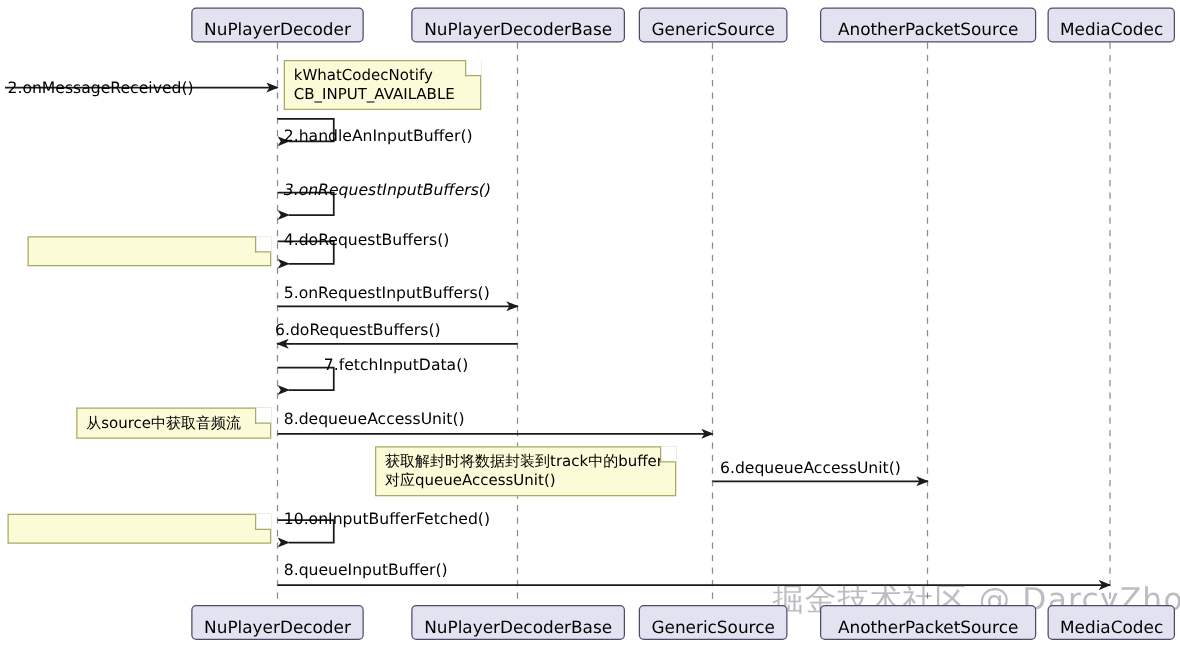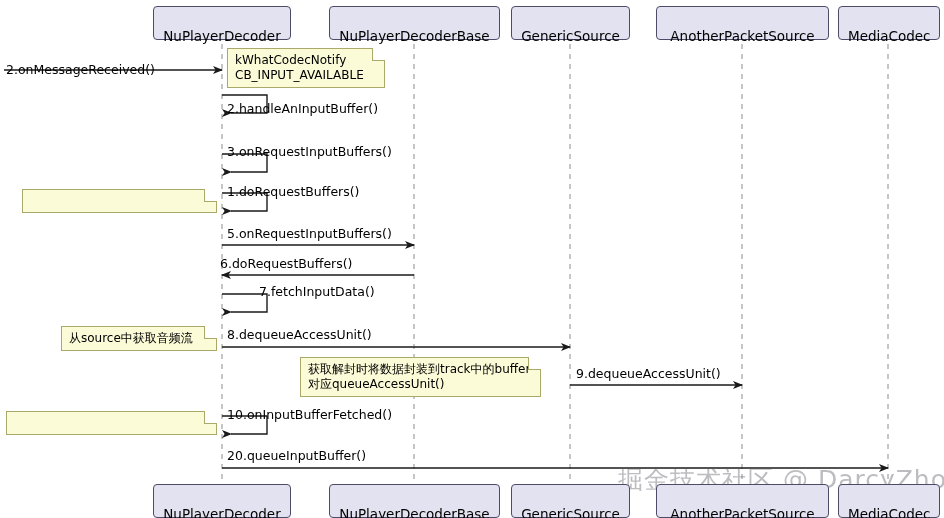--- a/index.html
+++ b/index.html
@@ -29,21 +29,21 @@
     box-sizing: border-box;
     background: #e2e2f0;
     border: 1px solid #4c4c69;
     border-radius: 4px;
     height: 28px;
     line-height: 26px;
     text-align: center;
     font-size: 13.5px;
     color: #000000;
     white-space: nowrap;
-    padding: 16px 9px;
+    padding: 4px 9px;
   }
   .note {
     position: absolute;
     box-sizing: border-box;
     background: #fbfbd8;
     border: 1px solid #a9a96a;
     font-size: 12px;
     color: #000000;
     padding: 4px 14px 4px 7px;
     line-height: 15px;
@@ -125,29 +125,29 @@
       <div class="note" style="left: 22px; top: 189px; width: 195px; min-height: 24px;"><span class="fold"></span></div>
       <div class="note" style="left: 61px; top: 289px; width: 156px; min-height: 24px; margin-top: 37px;"><span>从source中获取音频流</span><span class="fold"></span></div>
       <div class="note" style="left: 300px; top: 357px; width: 241px; min-height: 39px;"><span>获取解封时将数据封装到track中的buffer
 对应queueAccessUnit()</span><span class="fold"></span></div>
       <div class="note" style="left: 6px; top: 411px; width: 211px; min-height: 24px;"><span class="fold"></span></div>
     </div>
 
   <div id="labels-container">
       <div class="msg-label" style="left: 6px; top: 63px;">2.onMessageReceived()</div>
       <div class="msg-label" style="left: 227px; top: 102px;">2.handleAnInputBuffer()</div>
-      <div class="msg-label" style="left: 227px; top: 145px;">3.onRequestInputBuffers()</div>
-      <div class="msg-label" style="left: 227px; top: 185px;">1.doRequestBuffers()</div>
+      <div class="msg-label" style="left: 227px; top: 145px; font-style: italic;">3.onRequestInputBuffers()</div>
+      <div class="msg-label" style="left: 227px; top: 185px;">4.doRequestBuffers()</div>
       <div class="msg-label" style="left: 227px; top: 227px;">5.onRequestInputBuffers()</div>
       <div class="msg-label" style="left: 220px; top: 257px;">6.doRequestBuffers()</div>
       <div class="msg-label" style="left: 227px; top: 285px; margin-left: 32px;">7.fetchInputData()</div>
       <div class="msg-label" style="left: 227px; top: 328px;">8.dequeueAccessUnit()</div>
-      <div class="msg-label" style="left: 576px; top: 367px;">9.dequeueAccessUnit()</div>
+      <div class="msg-label" style="left: 576px; top: 367px;">6.dequeueAccessUnit()</div>
       <div class="msg-label" style="left: 227px; top: 408px;">10.onInputBufferFetched()</div>
-      <div class="msg-label" style="left: 227px; top: 449px;">20.queueInputBuffer()</div>
+      <div class="msg-label" style="left: 227px; top: 449px;">8.queueInputBuffer()</div>
     </div>
 
   <div class="watermark" id="watermark" style="left: 618px; top: 463px;">掘金技术社区 @ DarcyZhou</div>
 
   <div id="footer-participants">
       <div class="participant-box" style="left: 153px; top: 484px; width: 138px;">NuPlayerDecoder</div>
       <div class="participant-box" style="left: 329px; top: 484px; width: 171px;">NuPlayerDecoderBase</div>
       <div class="participant-box" style="left: 511px; top: 484px; width: 119px;">GenericSource</div>
       <div class="participant-box" style="left: 656px; top: 484px; width: 173px;">AnotherPacketSource</div>
       <div class="participant-box" style="left: 838px; top: 484px; width: 102px;">MediaCodec</div>

